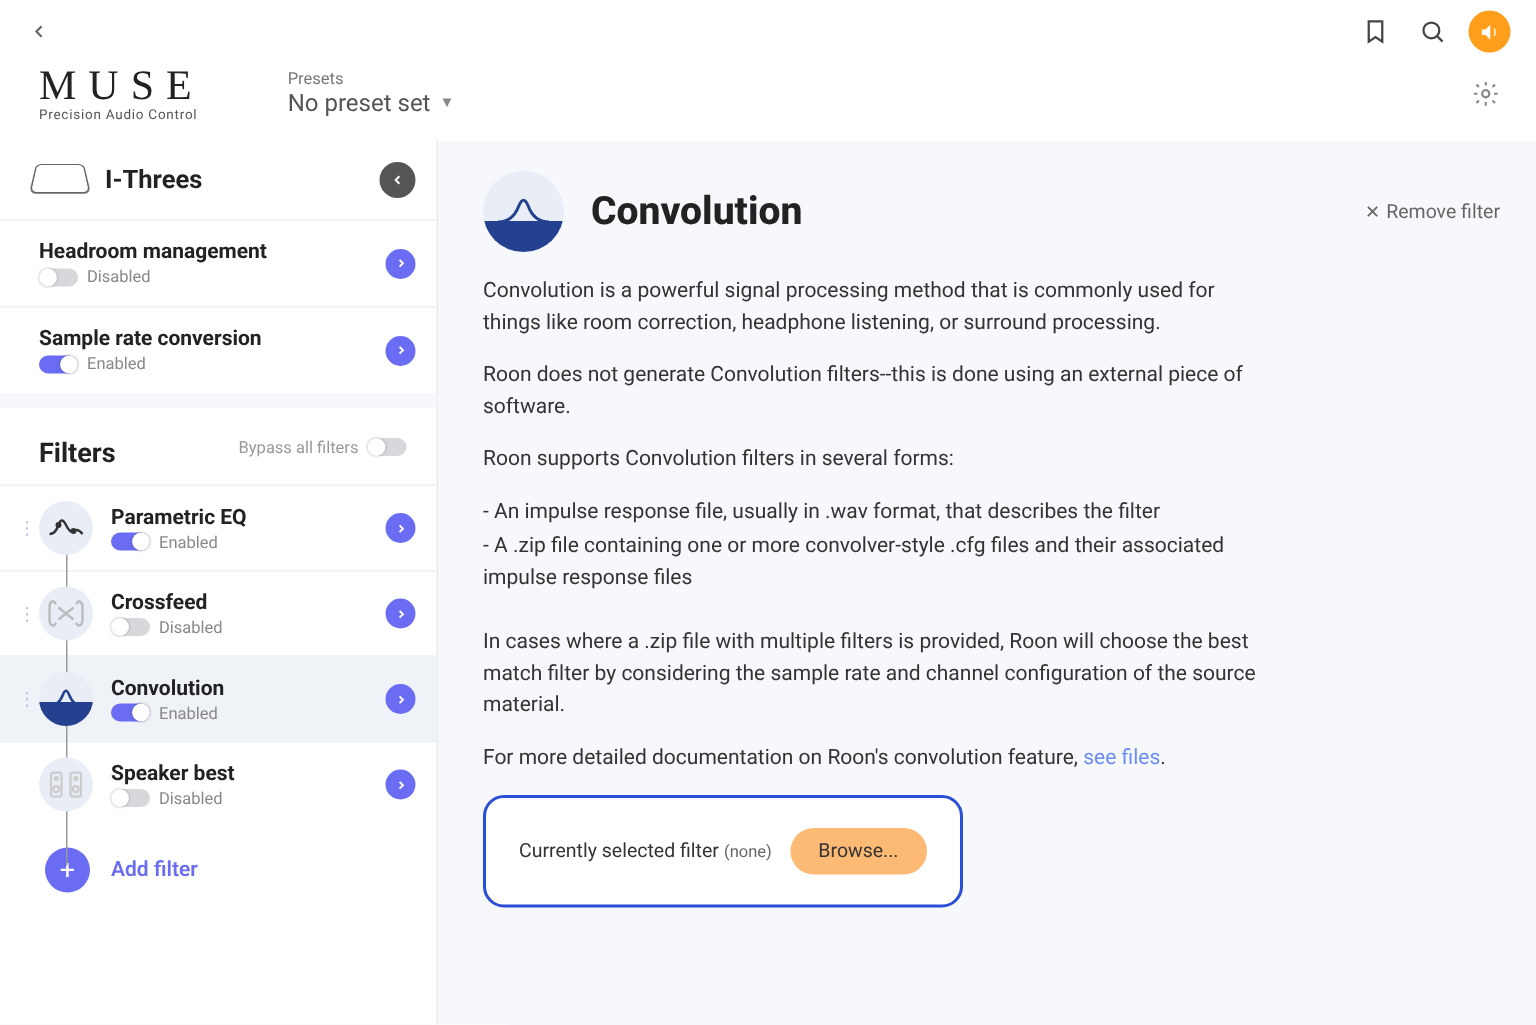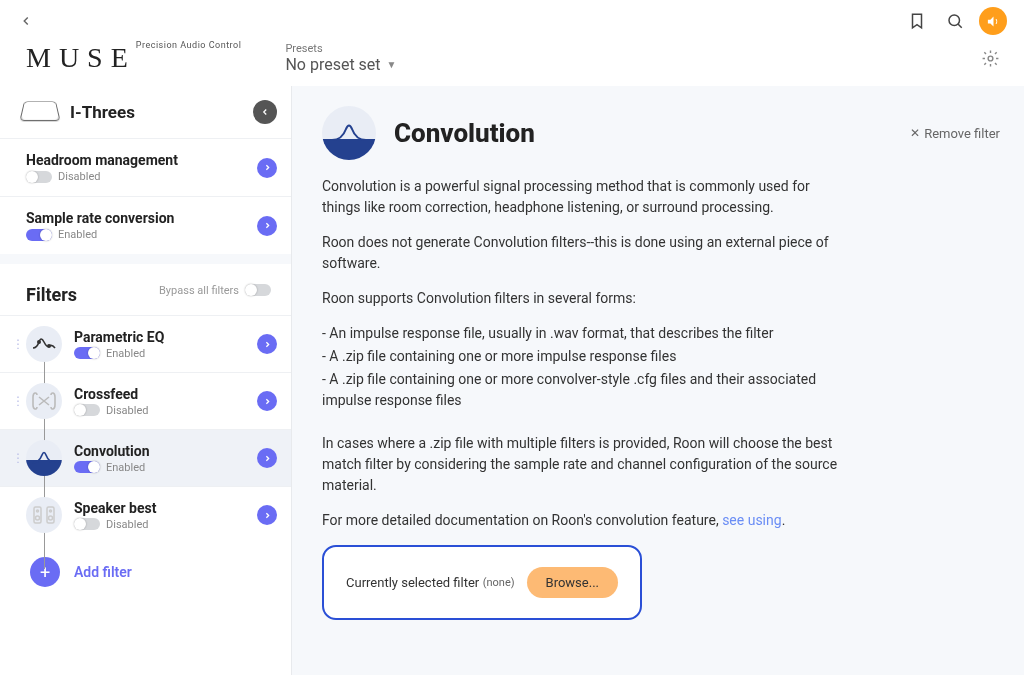--- a/index.html
+++ b/index.html
@@ -3,24 +3,24 @@
 <meta charset="utf-8">
 <style>
 *{box-sizing:border-box;margin:0;padding:0;font-family:-apple-system,BlinkMacSystemFont,"Segoe UI",Roboto,sans-serif}
 body{width:1024px;height:683px;background:#fff;color:#222;overflow:hidden}
 .topbar{height:42px;display:flex;align-items:center;padding:0 14px}
 .back-chevron{width:24px;height:24px;display:flex;align-items:center;justify-content:center;color:#666;cursor:pointer}
 .top-spacer{flex:1}
 .top-icon{width:34px;height:34px;display:flex;align-items:center;justify-content:center;color:#444;cursor:pointer;margin-left:4px}
 .vol-badge{width:28px;height:28px;border-radius:50%;background:#ff9e1b;display:flex;align-items:center;justify-content:center;color:#fff}
 .header-row{display:flex;align-items:center;padding:0 18px 12px 26px}
-.logo-block{display:flex;flex-direction:row}
+.logo-block{display:flex;flex-direction:column}
 .logo-text{font-family:"Times New Roman",serif;font-size:28px;letter-spacing:8px;font-weight:400;color:#222}
 .logo-sub{font-size:9px;letter-spacing:0.5px;color:#555;margin-top:-2px}
-.preset-block{margin-left:44px;display:flex;flex-direction:column;cursor:pointer}
+.preset-block{margin-left:56px;display:flex;flex-direction:column;cursor:pointer}
 .preset-label{font-size:11px;color:#777}
 .preset-val{font-size:16px;color:#555;display:flex;align-items:center}
 .preset-val .caret{margin-left:6px;font-size:10px;color:#888}
 .header-spacer{flex:1}
 .gear{color:#888;cursor:pointer;padding:6px}
 .main{display:flex;height:calc(683px - 42px - 52px);background:#f6f8fb}
 .sidebar{width:292px;background:#fff;border-right:1px solid #e8eaed;display:flex;flex-direction:column}
 .device-row{display:flex;align-items:center;padding:14px 14px 14px 22px;cursor:pointer}
 .device-ico{width:36px;height:22px;border:1.3px solid #666;border-radius:4px;transform:perspective(40px) rotateX(28deg);margin-right:12px;position:relative;top:-2px}
 .device-name{font-weight:700;font-size:17px;flex:1}
@@ -293,25 +293,24 @@
         <span class="x">✕</span>
         <span>Remove filter</span>
       </div>
     </div>
 
     <div class="body-text">
       <p>Convolution is a powerful signal processing method that is commonly used for things like room correction, headphone listening, or surround processing.</p>
       <p>Roon does not generate Convolution filters--this is done using an external piece of software.</p>
       <p>Roon supports Convolution filters in several forms:</p>
       <p style="margin-bottom:2px">- An impulse response file, usually in .wav format, that describes the filter</p>
-      <p style="margin-bottom:2px">- A .zip file containing one or more impulse response files</p>
       <p>- A .zip file containing one or more convolver-style .cfg files and their associated impulse response files</p>
       <p style="margin-top:22px">In cases where a .zip file with multiple filters is provided, Roon will choose the best match filter by considering the sample rate and channel configuration of the source material.</p>
       <p>
-        <span>For more detailed documentation on Roon's convolution feature, </span><span class="link">see using</span><span>.</span>
+        <span>For more detailed documentation on Roon's convolution feature, </span><span class="link">see files</span><span>.</span>
       </p>
     </div>
 
     <div class="sel-box">
       <div class="sel-label">Currently selected filter</div>
       <div class="sel-val">(none)</div>
       <button class="browse-btn">Browse...</button>
     </div>
   </div>
 </div>

